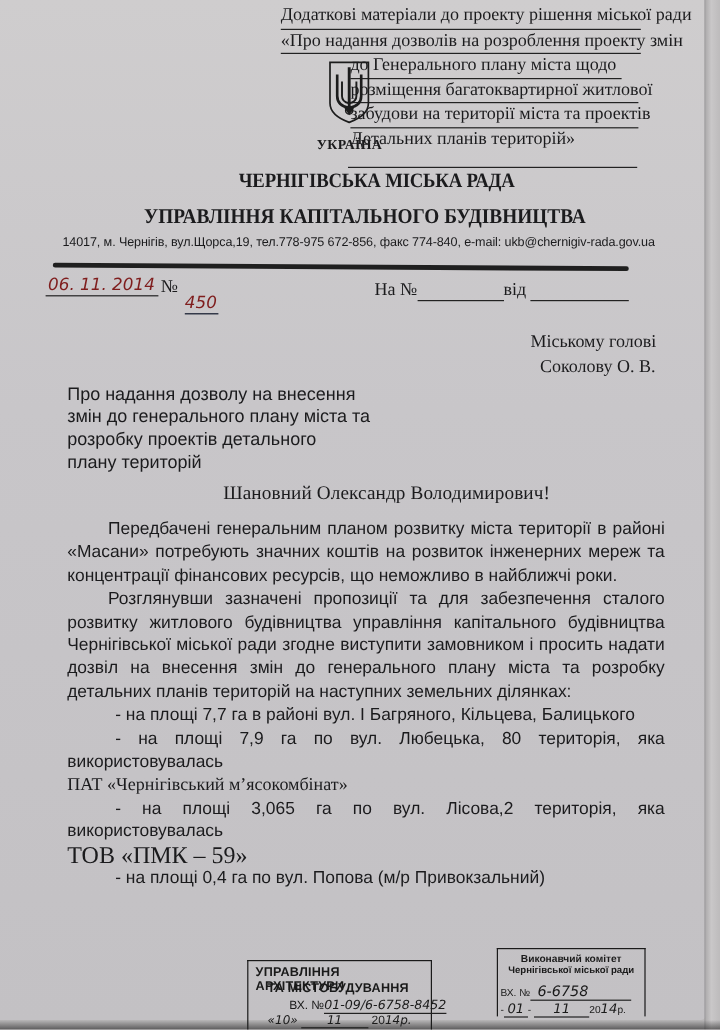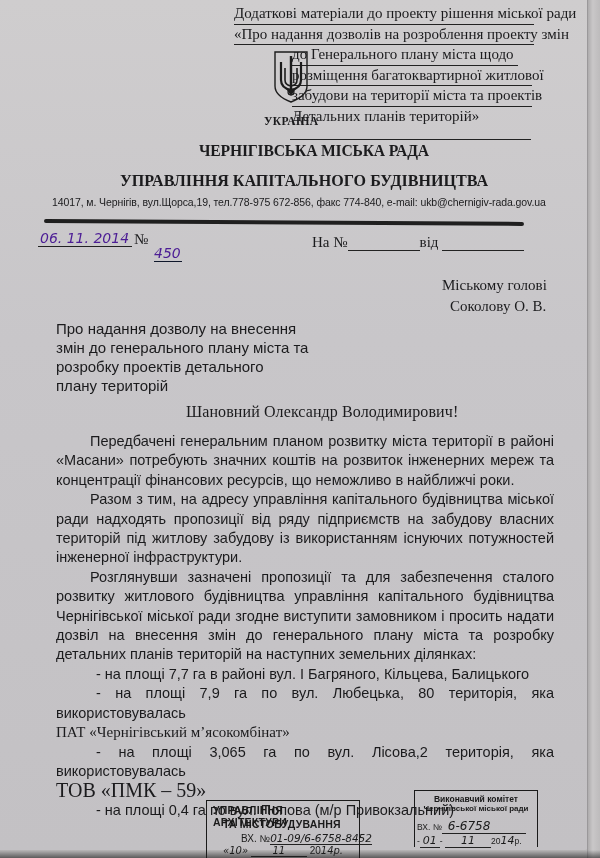--- a/index.html
+++ b/index.html
@@ -35,21 +35,21 @@
   .emblem { position: absolute; left: 272px; top: 50px; width: 38px; height: 54px; }
   .ukraine { position: absolute; left: 264px; top: 115px; font-size: 11.5px; font-weight: bold; letter-spacing: 0.3px; }
 
   .org1 { position: absolute; left: 0; width: 588px; top: 141px; text-align: center; font-size: 17px; font-weight: bold; letter-spacing: -0.2px; }
   .org1 span { display: inline-block; transform: scaleX(0.92); margin-left: 40px; }
   .org2 { position: absolute; left: 0; width: 588px; top: 170px; text-align: center; font-size: 17.5px; font-weight: bold; }
   .org2 span { display: inline-block; transform: scaleX(0.92); margin-left: 20px; }
   .contacts { position: absolute; left: 52px; top: 196px; font-size: 10.5px; font-family: "Liberation Sans Narrow", "Liberation Sans", sans-serif; letter-spacing: -0.1px; white-space: nowrap; }
   .header-rule { position: absolute; left: 44px; top: 219px; width: 480px; height: 4px; background: #1f1f1f; transform: rotate(0.35deg); transform-origin: left; border-radius: 2px; }
 
-  .hand { font-family: "DejaVu Sans", sans-serif; font-style: italic; color: #4c1d95; }
+  .hand { font-family: "DejaVu Sans", sans-serif; font-style: italic; color: #7f1d1d; }
   .reg-date { position: absolute; left: 38px; top: 230px; width: 92px; border-bottom: 1px solid #222; font-size: 14px; padding-left: 2px; }
   .reg-no-label { position: absolute; left: 134px; top: 231px; font-size: 15px; }
   .reg-no { position: absolute; left: 154px; top: 229px; width: 28px; border-bottom: 1px solid #0f172a; font-size: 14px; margin-top: 16px; }
   .ref { position: absolute; left: 312px; top: 234px; font-size: 15px; white-space: nowrap; }
   .ref .blank { display: inline-block; border-bottom: 1px solid #222; vertical-align: bottom; }
   .ref .b1 { width: 72px; height: 14px; }
   .ref .b2 { width: 82px; height: 14px; margin-left: 4px; }
 
   .addressee { position: absolute; left: 442px; top: 275px; font-size: 15px; line-height: 21px; text-align: left; }
   .addressee .l2 { margin-left: 8px; }
@@ -128,21 +128,20 @@
   <div>Про надання дозволу на внесення</div>
   <div>змін до генерального плану міста та</div>
   <div>розробку проектів детального</div>
   <div>плану територій</div>
 </div>
 
 <div class="salutation">Шановний Олександр Володимирович!</div>
 
 <div class="body">
   <p class="indent">Передбачені генеральним планом розвитку міста території в районі «Масани» потребують значних коштів на розвиток інженерних мереж та концентрації фінансових ресурсів, що неможливо в найближчі роки.</p>
-  <p class="indent">Разом з тим, на адресу управління капітального будівництва міської ради надходять пропозиції від ряду підприємств на забудову власних територій під житлову забудову із використанням існуючих потужностей інженерної інфраструктури.</p>
   <p class="indent">Розглянувши зазначені пропозиції та для забезпечення сталого розвитку житлового будівництва управління капітального будівництва Чернігівської міської ради згодне виступити замовником і просить надати дозвіл на внесення змін до генерального плану міста та розробку детальних планів територій на наступних земельних ділянках:</p>
   <p class="sub">- на площі 7,7 га в районі вул. І Багряного, Кільцева, Балицького</p>
   <p class="sub">- на площі 7,9 га по вул. Любецька, 80 територія, яка використовувалась</p>
   <p class="hanging" style="font-family:'Liberation Serif',serif;font-size:15px">ПАТ «Чернігівський м’ясокомбінат»</p>
   <p class="sub">- на площі 3,065 га по вул. Лісова,2 територія, яка використовувалась</p>
   <p class="hanging" style="font-family:Liberation Serif, serif;font-size:20px">ТОВ «ПМК – 59»</p>
   <p class="sub">- на площі 0,4 га по вул. Попова (м/р Привокзальний)</p>
 </div>
 
 <div class="stamp stamp1">

